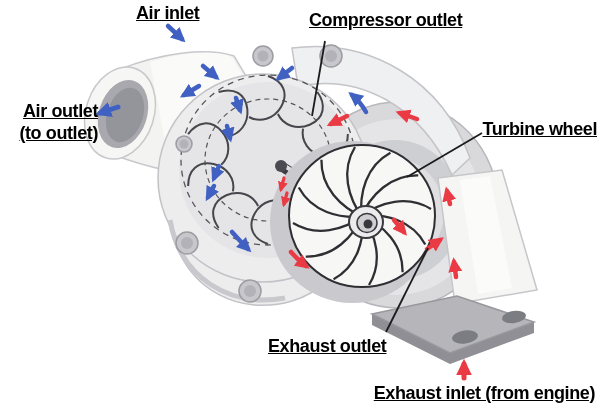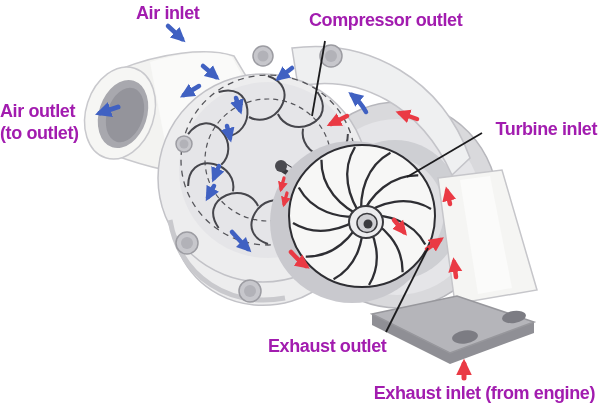--- a/index.html
+++ b/index.html
@@ -2,24 +2,24 @@
 <html><head>
 <meta charset="utf-8">
 <style>
   html,body{margin:0;padding:0;background:#ffffff;}
   #stage{
     position:relative;width:600px;height:407px;background:#ffffff;overflow:hidden;
     font-family:"Liberation Sans","DejaVu Sans",sans-serif;
   }
   #diagram-svg{position:absolute;left:0;top:0;width:600px;height:407px;}
   .lbl{
-    position:absolute;color:#a21caf;font-size:18px;font-weight:bold;
-    letter-spacing:-0.4px;white-space:nowrap;line-height:1.2;
+    position:absolute;color:#000000;font-size:18px;font-weight:bold;
+    letter-spacing:-0.4px;white-space:nowrap;line-height:1.2;text-decoration:underline;
   }
-  .lbl.center{text-align:left;white-space:normal;}
+  .lbl.center{text-align:right;white-space:normal;}
 </style>
 </head>
 <body>
 
 <div id="stage">
 
   <svg id="diagram-svg" viewBox="0 0 600 407">
     <defs>
       <marker id="mb" viewBox="0 0 10 10" refX="6.5" refY="5" markerWidth="3.4" markerHeight="3.4" orient="auto-start-reverse">
         <path d="M0,0.4 L9.6,5 L0,9.6 z" fill="#4061c2"></path>
@@ -167,18 +167,18 @@
 
   <div class="lbl" style="left:136px;top:3px">Air inlet</div>
 
   <div class="lbl" style="left:309px;top:10px">Compressor outlet</div>
 
   <div class="lbl center" style="left:0px;top:101px;width:98px">
     <span>Air outlet</span><br>
     <span>(to outlet)</span>
   </div>
 
-  <div class="lbl" style="right:3px;top:119px">Turbine inlet</div>
+  <div class="lbl" style="right:3px;top:119px">Turbine wheel</div>
 
   <div class="lbl" style="left:268px;top:336px">Exhaust outlet</div>
 
   <div class="lbl" style="right:5px;top:383px">Exhaust inlet (from engine)</div>
 </div>
 
 </body></html>

